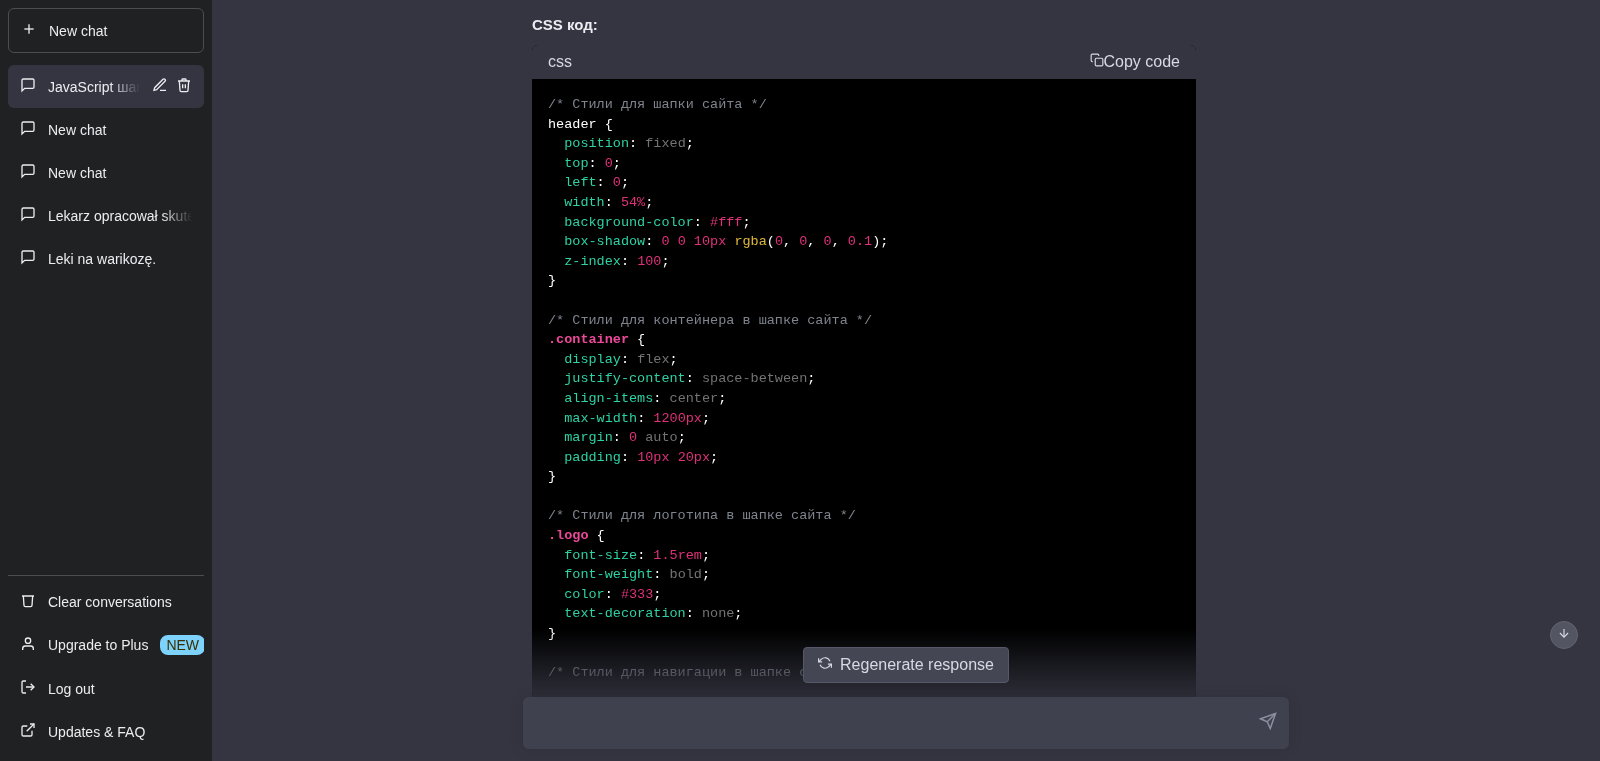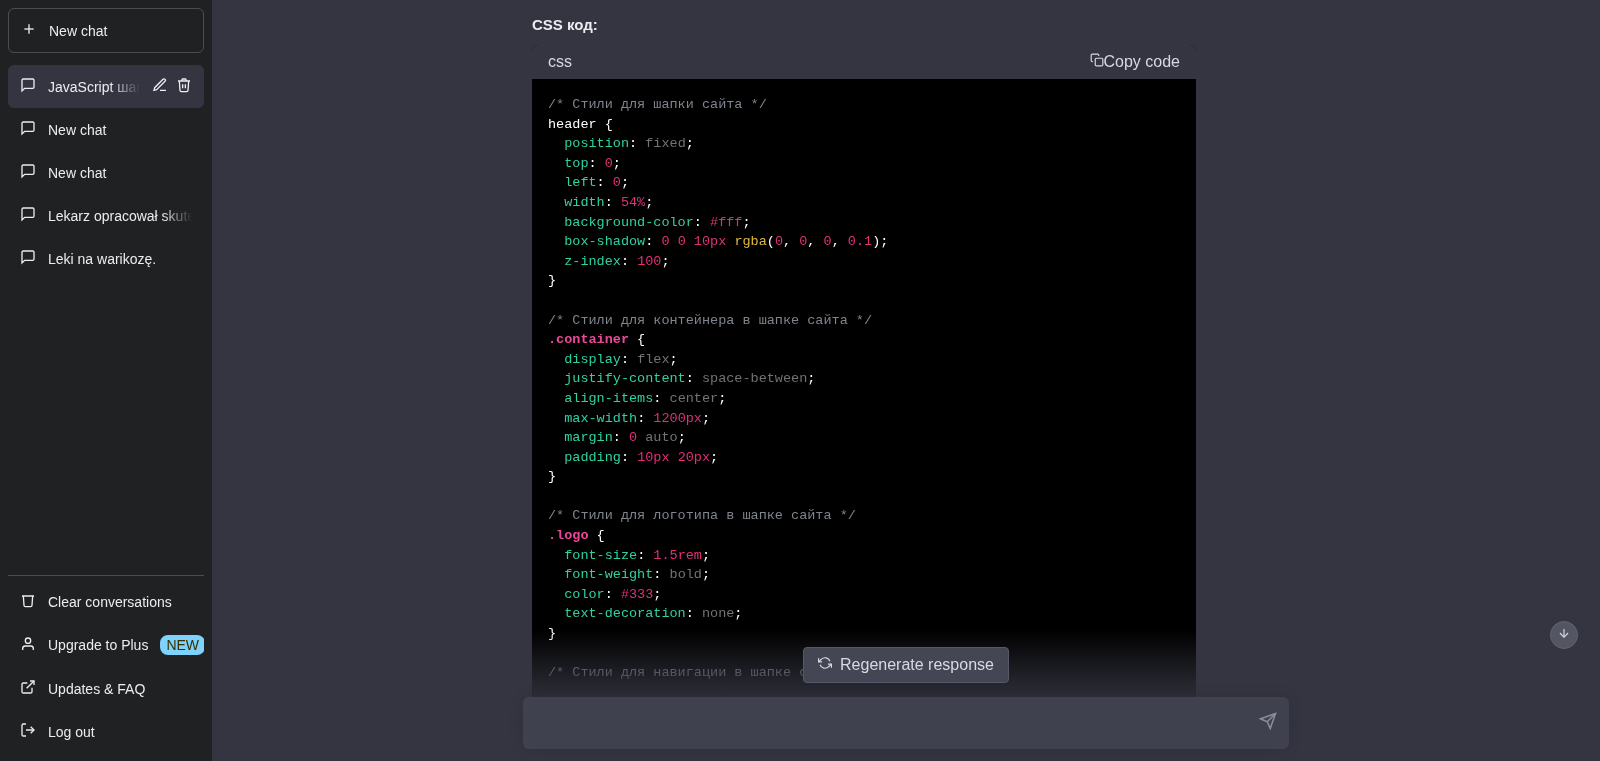--- a/index.html
+++ b/index.html
@@ -323,33 +323,33 @@
       <div class="sidebar-item">
         <span class="icon"><svg width="16" height="16" viewBox="0 0 24 24" fill="none" stroke="currentColor" stroke-width="2">
               <path d="M20 21v-2a4 4 0 0 0-4-4H8a4 4 0 0 0-4 4v2"></path>
               <circle cx="12" cy="7" r="4"></circle>
             </svg></span>
         <span>Upgrade to Plus</span>
         <span class="badge-new">NEW</span>
       </div>
       <div class="sidebar-item">
         <span class="icon"><svg width="16" height="16" viewBox="0 0 24 24" fill="none" stroke="currentColor" stroke-width="2">
+              <path d="M9 21H5a2 2 0 0 1-2-2V5a2 2 0 0 1 2-2h4"></path>
+              <polyline points="16 17 21 12 16 7"></polyline>
+              <line x1="21" y1="12" x2="9" y2="12"></line>
+            </svg></span>
+        <span>Log out</span>
+      </div>
+      <div class="sidebar-item">
+        <span class="icon"><svg width="16" height="16" viewBox="0 0 24 24" fill="none" stroke="currentColor" stroke-width="2">
               <path d="M18 13v6a2 2 0 0 1-2 2H5a2 2 0 0 1-2-2V8a2 2 0 0 1 2-2h6"></path>
               <polyline points="15 3 21 3 21 9"></polyline>
               <line x1="10" y1="14" x2="21" y2="3"></line>
             </svg></span>
         <span>Updates &amp; FAQ</span>
-      </div>
-      <div class="sidebar-item">
-        <span class="icon"><svg width="16" height="16" viewBox="0 0 24 24" fill="none" stroke="currentColor" stroke-width="2">
-              <path d="M9 21H5a2 2 0 0 1-2-2V5a2 2 0 0 1 2-2h4"></path>
-              <polyline points="16 17 21 12 16 7"></polyline>
-              <line x1="21" y1="12" x2="9" y2="12"></line>
-            </svg></span>
-        <span>Log out</span>
       </div>
     </div>
   </aside>
 
   <main class="main">
     <div class="chat-scroll">
       <div class="content">
         <div class="msg-text">CSS код:</div>
 
         <div class="codeblock">

